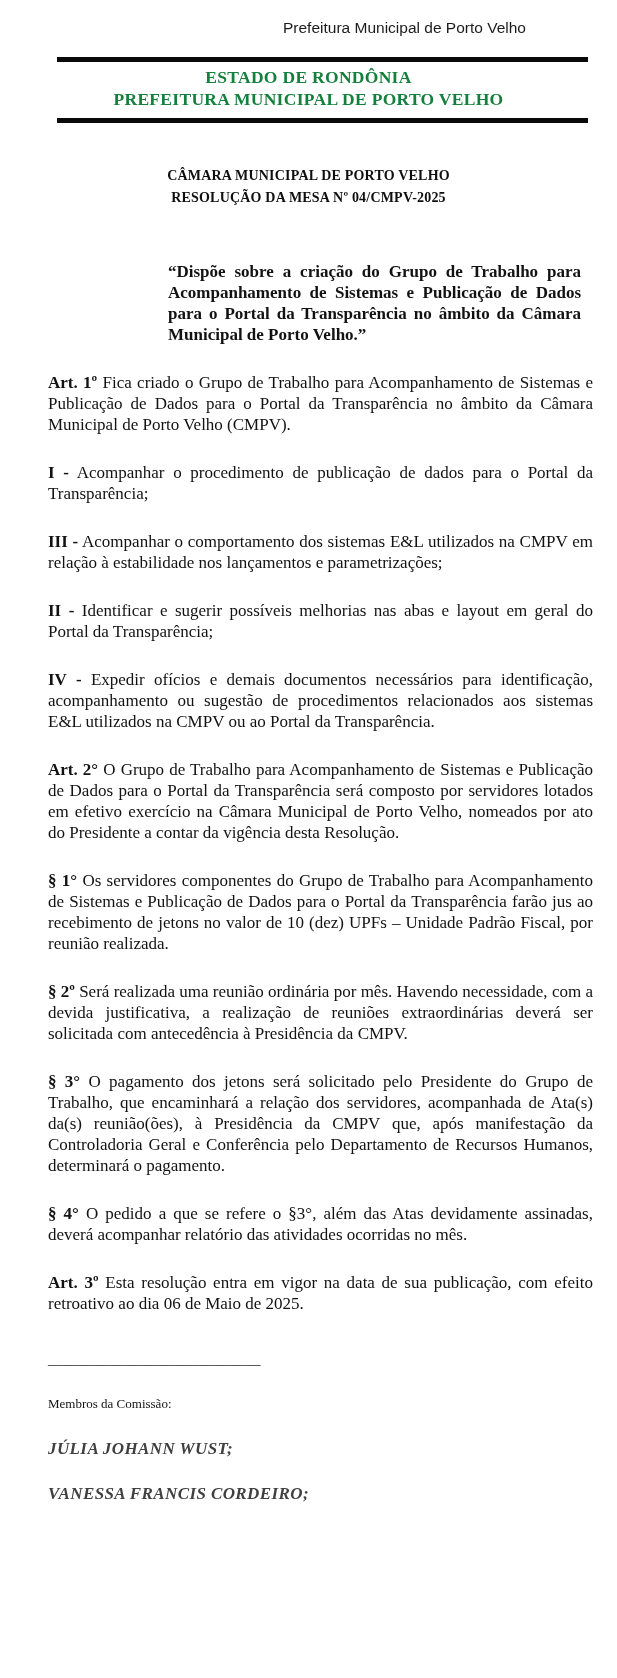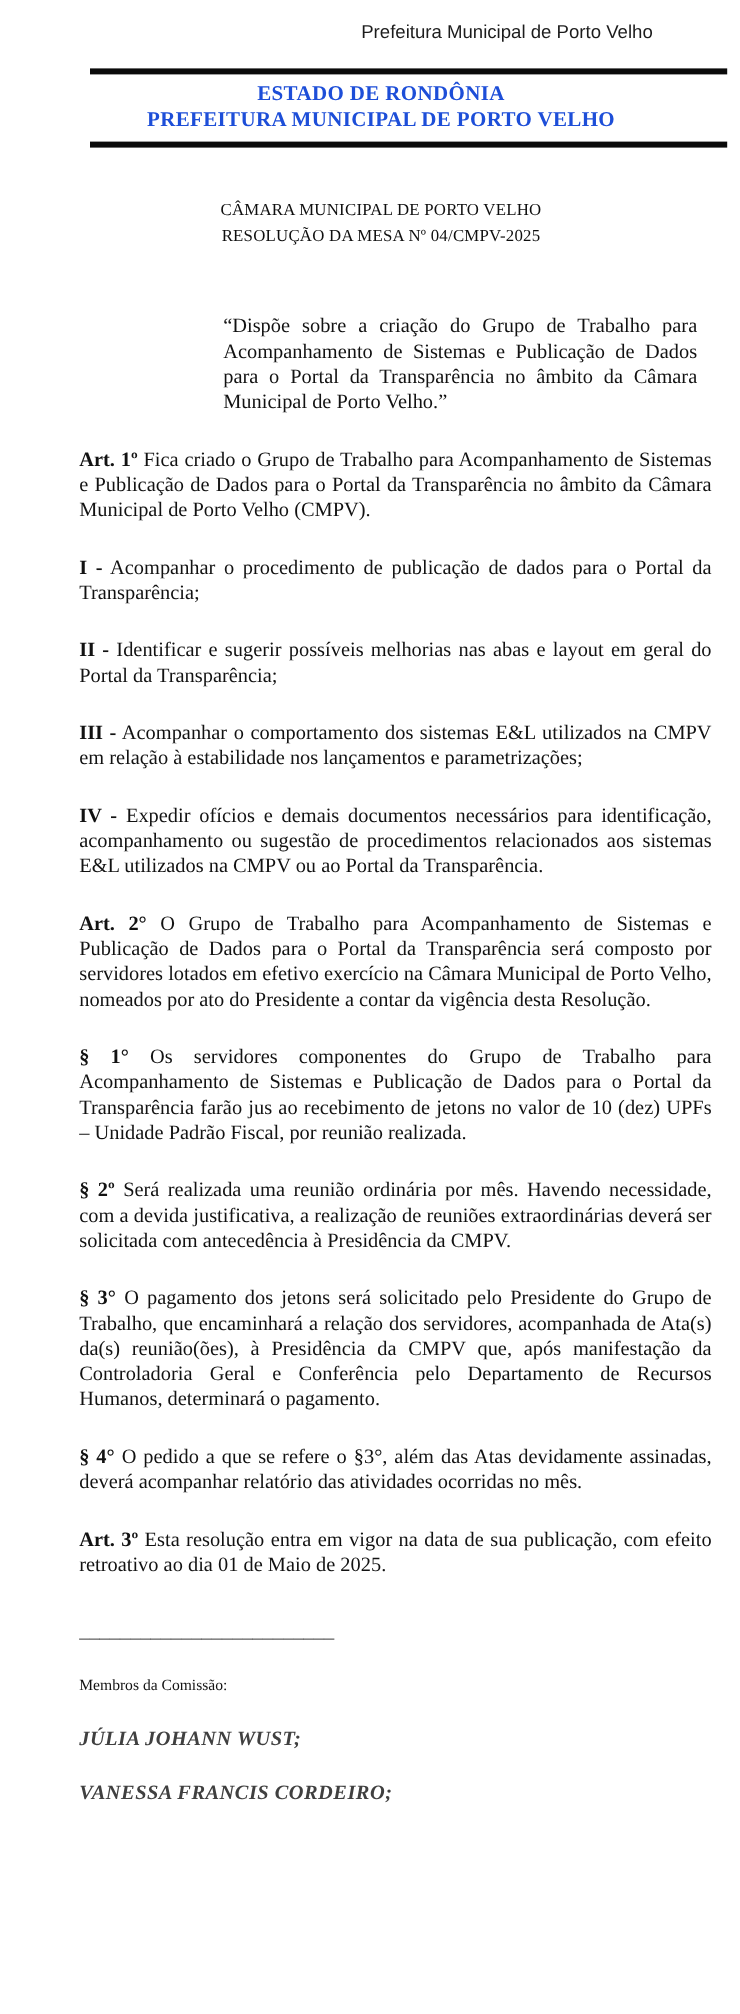--- a/index.html
+++ b/index.html
@@ -6,21 +6,20 @@
   body { background: #ffffff; }
   .page {
     position: relative;
     width: 617px;
     min-height: 1678px;
     background: #ffffff;
     color: #121212;
     font-family: "Liberation Serif", serif;
     overflow: hidden;
     box-sizing: border-box;
-    padding-left: 18px;
   }
   .top-header {
     margin: 18px 10px 0 283px;
     font-family: "Liberation Sans", sans-serif;
     font-size: 15.5px;
     line-height: 19px;
     color: #1c1c1c;
     white-space: nowrap;
   }
   .rule {
@@ -31,36 +30,37 @@
   }
   .rule-top { margin-top: 20px; }
   .rule-bottom { margin-top: 8px; }
   .letterhead {
     margin-top: 4px;
     text-align: center;
     font-weight: bold;
     font-size: 17.5px;
     line-height: 22px;
     letter-spacing: 0.3px;
-    color: #1d4ed8;
+    color: #15803d;
   }
   .doc-header {
     margin-top: 42px;
     text-align: center;
-    font-weight: normal;
+    font-weight: bold;
     font-size: 14px;
     line-height: 22px;
     letter-spacing: 0.2px;
     color: #0f0f0f;
   }
   .epigraph {
     margin: 52px 36px 0 168px;
     text-align: justify;
     font-size: 17px;
     line-height: 21px;
+    font-weight: bold;
   }
   .content { margin: 0 24px 0 48px; font-family: Liberation Serif, serif; }
   .para {
     margin: 27px 0 0 0;
     text-align: justify;
     font-size: 17px;
     line-height: 21px;
   }
   .lead { font-weight: bold; }
   .sig-rule {
@@ -108,37 +108,37 @@
 
   <div class="epigraph">“Dispõe sobre a criação do Grupo de Trabalho para Acompanhamento de Sistemas e Publicação de Dados para o Portal da Transparência no âmbito da Câmara Municipal de Porto Velho.”</div>
 
   <div class="content">
 
     <p class="para"><span class="lead">Art. 1º</span><span> Fica criado o Grupo de Trabalho para Acompanhamento de Sistemas e Publicação de Dados para o Portal da Transparência no âmbito da Câmara Municipal de Porto Velho (CMPV).</span></p>
 
 
     <p class="para"><span class="lead">I -</span><span> Acompanhar o procedimento de publicação de dados para o Portal da Transparência;</span></p>
 
+    <p class="para"><span class="lead">III -</span><span> Acompanhar o comportamento dos sistemas E&amp;L utilizados na CMPV em relação à estabilidade nos lançamentos e parametrizações;</span></p>
+
     <p class="para"><span class="lead">II -</span><span> Identificar e sugerir possíveis melhorias nas abas e layout em geral do Portal da Transparência;</span></p>
-
-    <p class="para"><span class="lead">III -</span><span> Acompanhar o comportamento dos sistemas E&amp;L utilizados na CMPV em relação à estabilidade nos lançamentos e parametrizações;</span></p>
 
     <p class="para"><span class="lead">IV -</span><span> Expedir ofícios e demais documentos necessários para identificação, acompanhamento ou sugestão de procedimentos relacionados aos sistemas E&amp;L utilizados na CMPV ou ao Portal da Transparência.</span></p>
 
     <p class="para"><span class="lead">Art. 2°</span><span> O Grupo de Trabalho para Acompanhamento de Sistemas e Publicação de Dados para o Portal da Transparência será composto por servidores lotados em efetivo exercício na Câmara Municipal de Porto Velho, nomeados por ato do Presidente a contar da vigência desta Resolução.</span></p>
 
     <p class="para"><span class="lead">§ 1°</span><span> Os servidores componentes do Grupo de Trabalho para Acompanhamento de Sistemas e Publicação de Dados para o Portal da Transparência farão jus ao recebimento de jetons no valor de 10 (dez) UPFs – Unidade Padrão Fiscal, por reunião realizada.</span></p>
 
     <p class="para"><span class="lead">§ 2º</span><span> Será realizada uma reunião ordinária por mês. Havendo necessidade, com a devida justificativa, a realização de reuniões extraordinárias deverá ser solicitada com antecedência à Presidência da CMPV.</span></p>
 
     <p class="para"><span class="lead">§ 3°</span><span> O pagamento dos jetons será solicitado pelo Presidente do Grupo de Trabalho, que encaminhará a relação dos servidores, acompanhada de Ata(s) da(s) reunião(ões), à Presidência da CMPV que, após manifestação da Controladoria Geral e Conferência pelo Departamento de Recursos Humanos, determinará o pagamento.</span></p>
 
     <p class="para"><span class="lead">§ 4°</span><span> O pedido a que se refere o §3°, além das Atas devidamente assinadas, deverá acompanhar relatório das atividades ocorridas no mês.</span></p>
 
-    <p class="para"><span class="lead">Art. 3º</span><span> Esta resolução entra em vigor na data de sua publicação, com efeito retroativo ao dia 01 de Maio de 2025.</span></p>
+    <p class="para"><span class="lead">Art. 3º</span><span> Esta resolução entra em vigor na data de sua publicação, com efeito retroativo ao dia 06 de Maio de 2025.</span></p>
 
     <div class="sig-rule">_________________________</div>
 
     <div class="committee">Membros da Comissão:</div>
 
     <div class="member">JÚLIA JOHANN WUST;</div>
     <div class="member">VANESSA FRANCIS CORDEIRO;</div>
 
   </div>
 </div>

